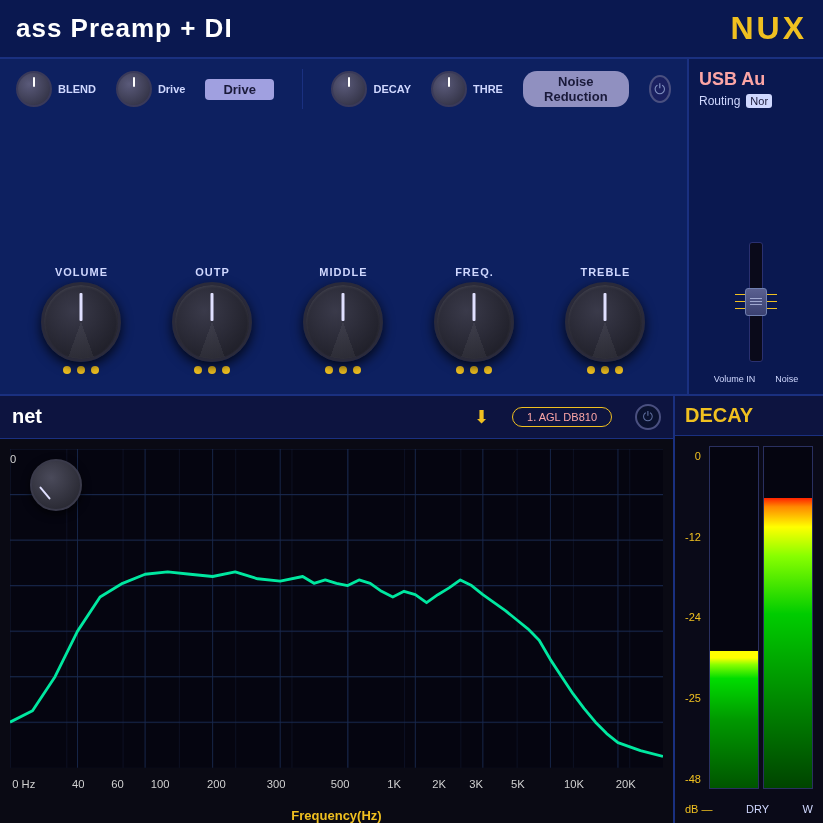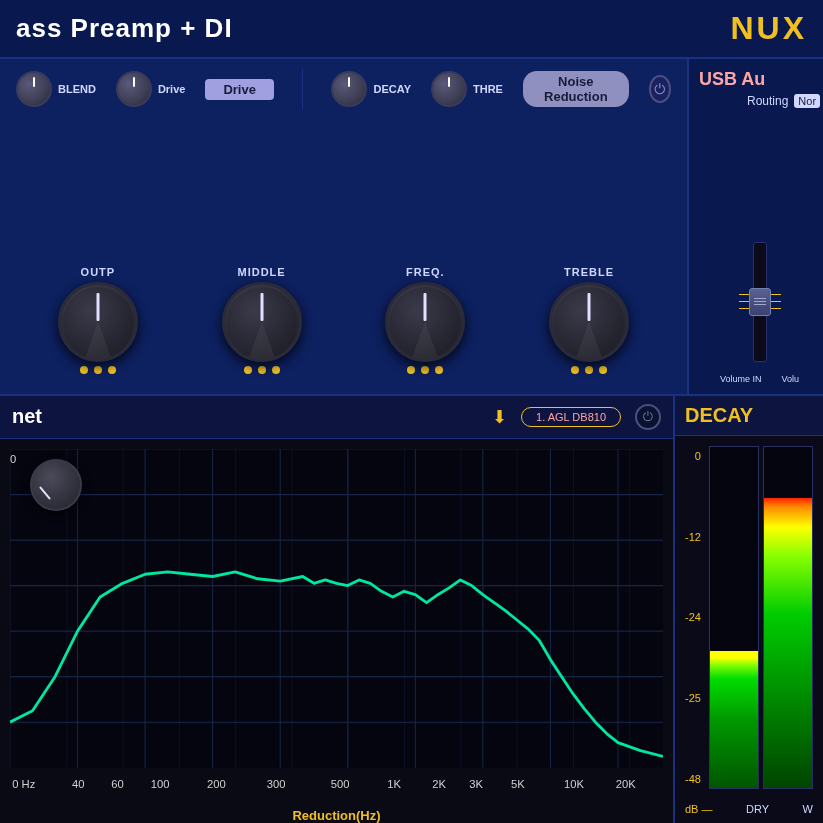--- a/index.html
+++ b/index.html
@@ -236,21 +236,20 @@
       font-size: 18px;
       font-weight: bold;
       margin-bottom: 4px;
     }
 
     .routing-row {
       display: flex;
       align-items: center;
       gap: 6px;
       margin-bottom: 12px;
-      margin-left: 48px;
     }
 
     .routing-label {
       color: #d0d8ff;
       font-size: 12px;
     }
 
     .routing-select {
       background: #d0d8ff;
       color: #1a1a3a;
@@ -346,21 +345,21 @@
     .cabinet-section {
       flex: 1;
       background: #0a0a14;
       display: flex;
       flex-direction: column;
     }
 
     .cab-header {
       display: flex;
       align-items: center;
-      gap: 14px;
+      gap: 23px;
       padding: 8px 12px;
       background: #0d1440;
       border-bottom: 1px solid #1a3080;
     }
 
     .cab-title {
       color: #ffffff;
       font-size: 20px;
       font-weight: bold;
     }
@@ -568,20 +567,29 @@
 
         <div class="control-button-group">
           <button class="noise-button">Noise Reduction</button>
         </div>
 
         <div class="power-btn">⏻</div>
       </div>
 
       <div class="knobs-row">
 
+        <div class="knob-col">
+          <span class="knob-label">VOLUME</span>
+          <div class="main-knob"></div>
+          <div class="knob-dots-row">
+            <div class="knob-dot"></div>
+            <div class="knob-dot"></div>
+            <div class="knob-dot"></div>
+          </div>
+        </div>
 
         <div class="knob-col">
           <span class="knob-label">OUTP</span>
           <div class="main-knob"></div>
           <div class="knob-dots-row">
             <div class="knob-dot"></div>
             <div class="knob-dot"></div>
             <div class="knob-dot"></div>
           </div>
         </div>
@@ -646,21 +654,21 @@
               <div class="slider-dashes">
                 <div class="slider-dash"></div>
                 <div class="slider-dash"></div>
                 <div class="slider-dash"></div>
               </div>
             </div>
           </div>
         </div>
         <div class="volume-labels">
           <span class="vol-label">Volume IN</span>
-          <span class="vol-label">Volu</span>
+          <span class="vol-label">Noise</span>
         </div>
       </div>
     </div>
 
   </div>
 
   <div class="bottom-section">
 
     <div class="cabinet-section">
 
@@ -716,21 +724,21 @@
           <text x="408" y="298" fill="#d0d0d0" font-size="10">3K</text>
           <text x="445" y="298" fill="#d0d0d0" font-size="10">5K</text>
           <text x="492" y="298" fill="#d0d0d0" font-size="10">10K</text>
           <text x="538" y="298" fill="#d0d0d0" font-size="10">20K</text>
 
           <text x="0" y="12" fill="#d0d0d0" font-size="10">0</text>
           <text x="0" y="52" fill="#d0d0d0" font-size="10"></text>
           <text x="0" y="92" fill="#d0d0d0" font-size="10"></text>
         </svg>
 
-        <div class="x-axis-label">Reduction(Hz)</div>
+        <div class="x-axis-label">Frequency(Hz)</div>
       </div>
     </div>
 
     <div class="output-section">
       <div class="output-header">
         <span class="output-title">DECAY</span>
       </div>
 
       <div class="meter-section">
 

